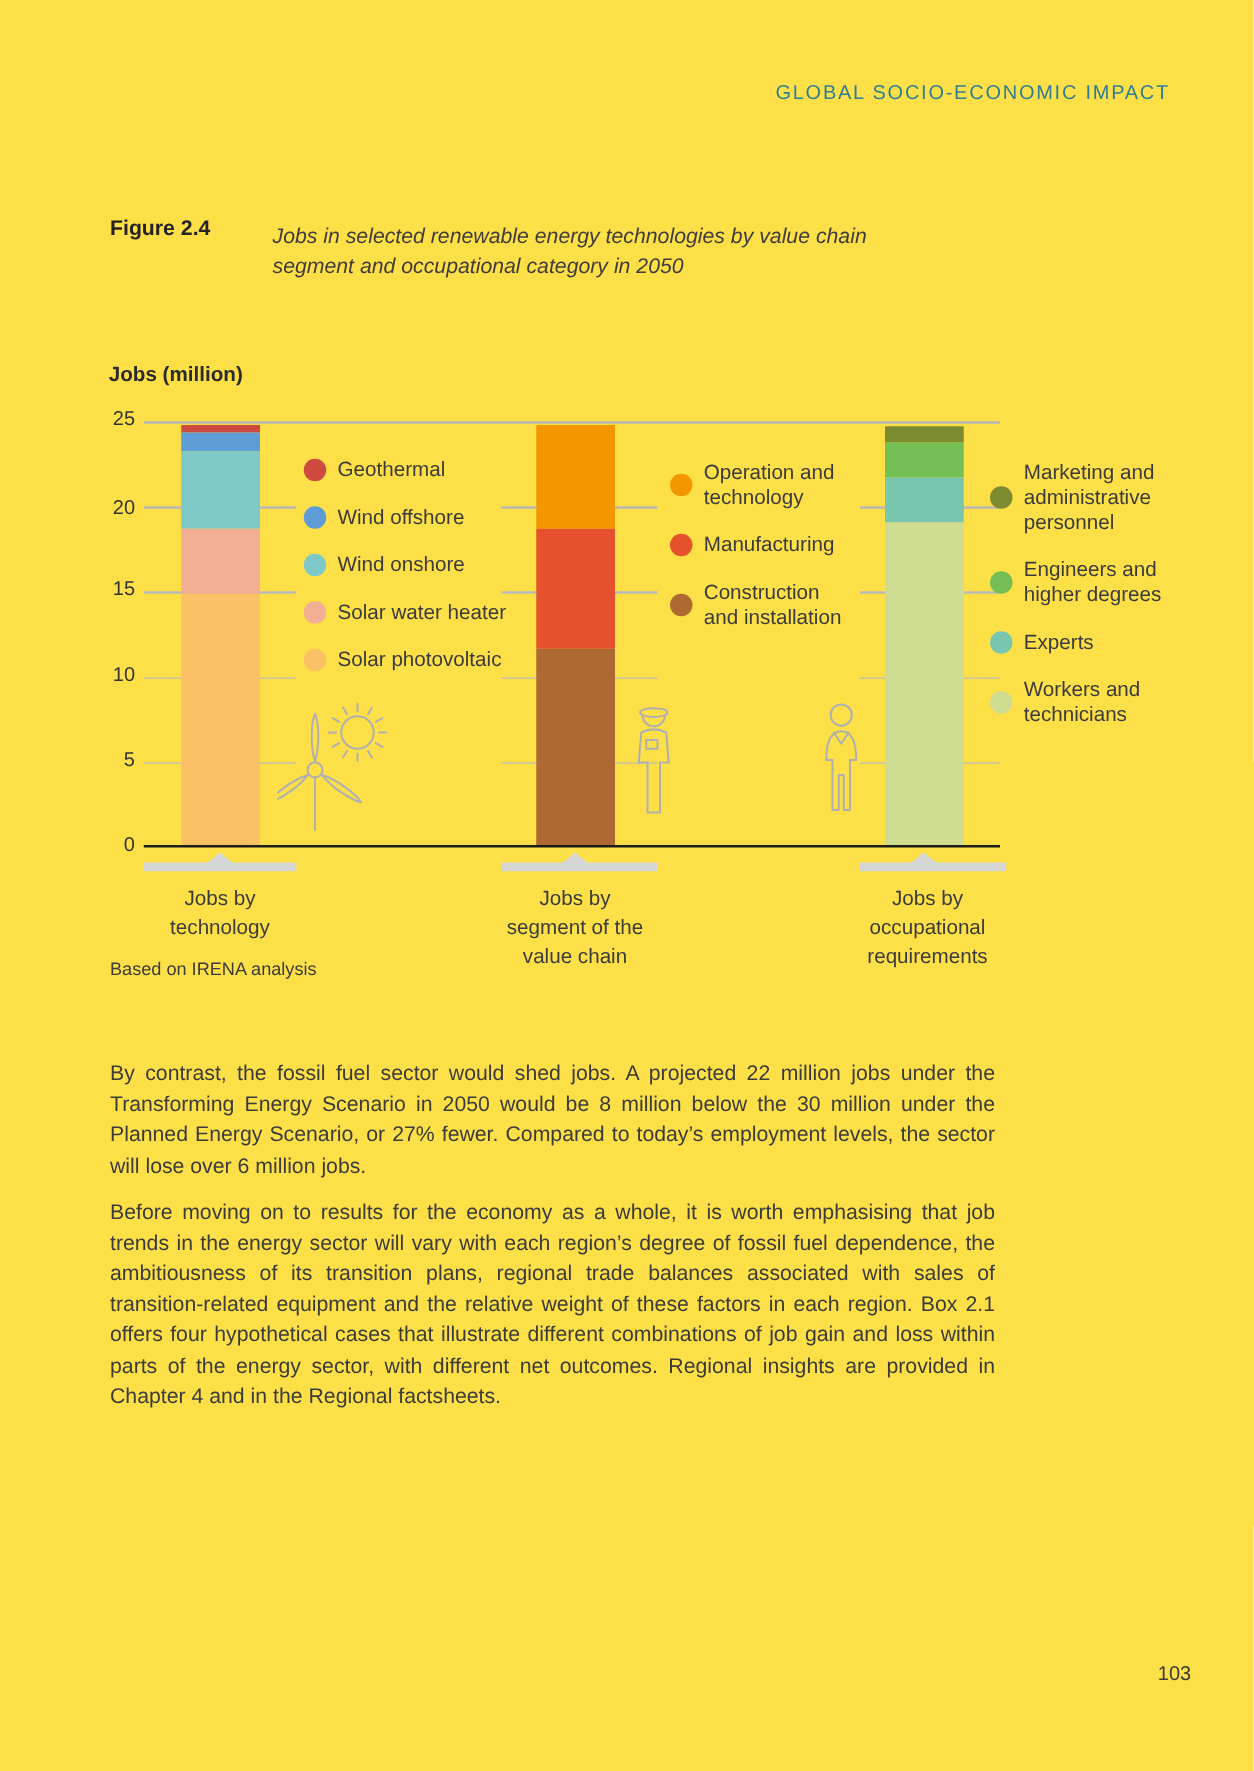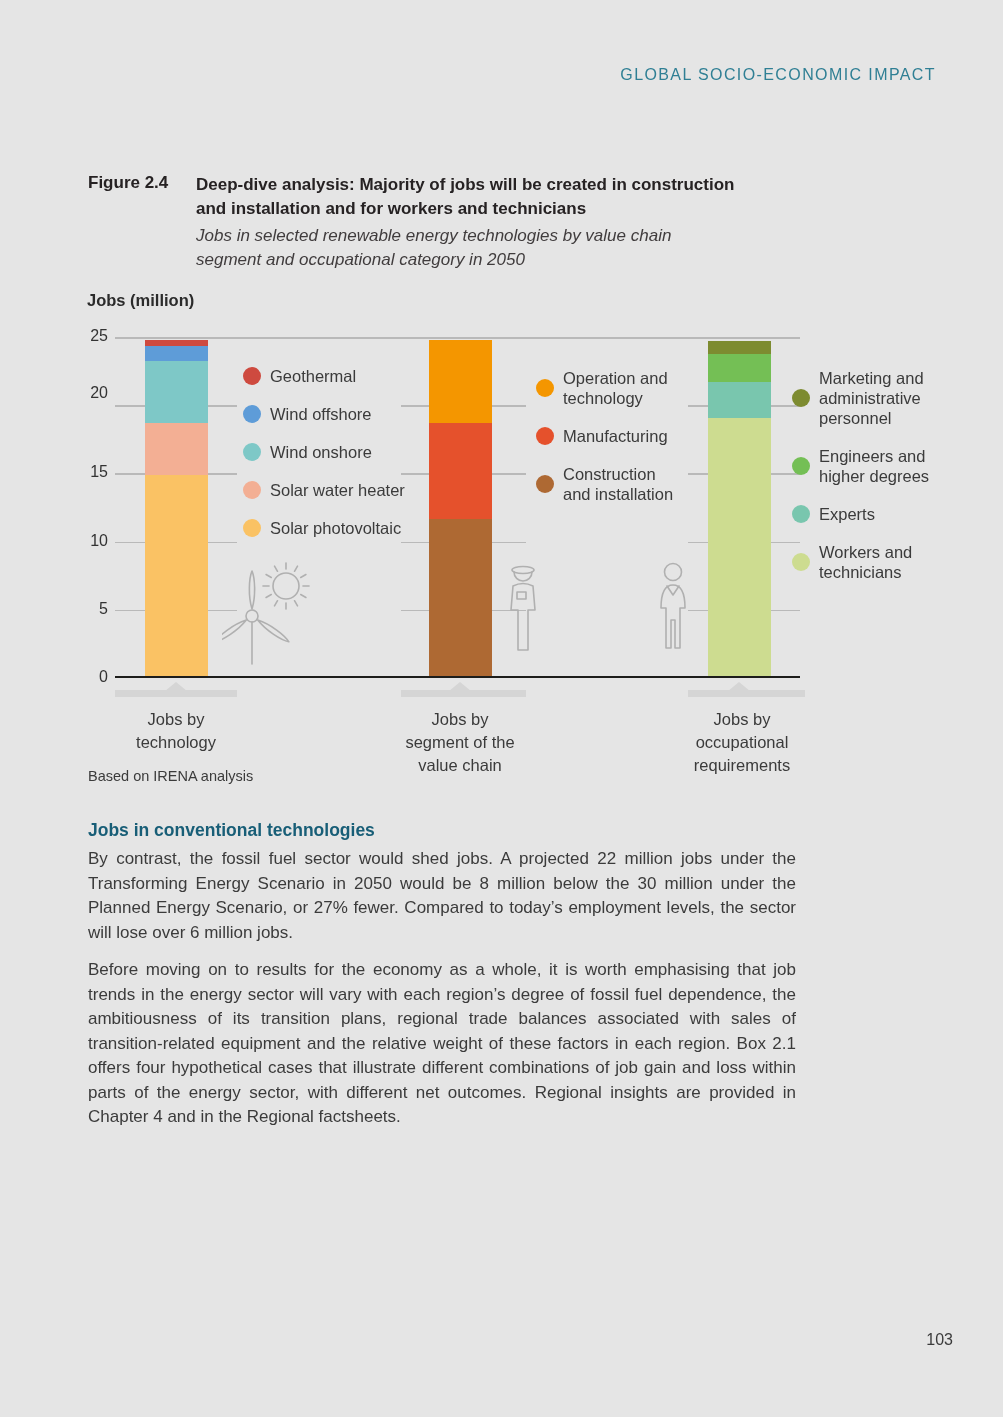--- a/index.html
+++ b/index.html
@@ -1,27 +1,27 @@
 <!DOCTYPE html>
 <html><head>
 <meta charset="utf-8">
 <style>
   html,body{margin:0;padding:0;background:#fff;}
   .page{
     position:relative; width:1003px; height:1417px; margin:0 auto;
-    background:#e5e5e5; overflow:hidden;
+    background:#fde047; overflow:hidden;
     font-family:"Liberation Sans", sans-serif; color:#3B3B3B;
   }
   
   .running-header{
     position:absolute; top:66px; right:67px;
     font-size:16px; letter-spacing:1.4px; color:#2F7F94;
   }
   
-  .figure-caption{position:absolute; left:88px; top:173px; display:flex;}
+  .figure-caption{position:absolute; left:88px; top:173px; display:flex;gap:22px;}
   .fig-label{width:108px; font-size:17px; font-weight:bold; color:#262223; flex:0 0 108px;}
   .fig-title{font-size:17px; font-weight:bold; color:#262223; line-height:23.5px; white-space:pre-line;}
   .fig-subtitle{font-size:17px; font-style:italic; color:#403C3D; line-height:23.5px; white-space:pre-line; margin-top:4px;}
   
   .jobs-label{position:absolute; left:87px; top:291px; font-size:16.5px; font-weight:bold; color:#2B2B2B;}
   .yticks{position:absolute; left:80px; top:337px; width:28px; height:341px;}
   .ytick{position:absolute; right:0; font-size:16px; color:#333333;}
   .plot{position:absolute; left:115px; top:337px; width:685px; height:341px;}
   .grid{position:absolute; height:1.5px; background:#B9B9B9;}
   .axis-line{position:absolute; left:0; bottom:0; width:685px; height:2.5px; background:#1D1D1B; z-index:4;}
@@ -52,35 +52,33 @@
 </head>
 <body>
 
 <div class="page">
 
   <div class="running-header">GLOBAL SOCIO-ECONOMIC IMPACT</div>
 
   <div class="figure-caption">
     <div class="fig-label">Figure 2.4</div>
     <div class="fig-titles">
-      <div class="fig-title">Deep-dive analysis: Majority of jobs will be created in construction
-and installation and for workers and technicians</div>
       <div class="fig-subtitle">Jobs in selected renewable energy technologies by value chain
 segment and occupational category in 2050</div>
     </div>
   </div>
 
   <div class="jobs-label">Jobs (million)</div>
 
   <div class="yticks">
       <div class="ytick" style="top: 331px;">0</div>
       <div class="ytick" style="top: 262.8px;">5</div>
       <div class="ytick" style="top: 194.6px;">10</div>
       <div class="ytick" style="top: 126.4px;">15</div>
-      <div class="ytick" style="top: 47px;">20</div>
+      <div class="ytick" style="top: 61px;">20</div>
       <div class="ytick" style="top: -10px;">25</div>
     </div>
 
   <div class="plot">
     <div class="axis-line"></div>
   <div class="grid" style="top: 272.8px; left: 0px; width: 122px;"></div>
       <div class="grid" style="top: 272.8px; left: 286px; width: 125px;"></div>
       <div class="grid" style="top: 272.8px; left: 573px; width: 112px;"></div>
       <div class="grid" style="top: 204.6px; left: 0px; width: 122px;"></div>
       <div class="grid" style="top: 204.6px; left: 286px; width: 125px;"></div>
@@ -220,21 +218,20 @@
       </div>
       <div class="leg-item">
         <span class="dot" style="background: rgb(205, 220, 144);"></span>
         <span class="leg-label">Workers and
 technicians</span>
       </div>
     </div>
 
   <div class="source-note">Based on IRENA analysis</div>
 
-  <div class="section-heading">Jobs in conventional technologies</div>
 
   <div class="body-text">
       <p>By contrast, the fossil fuel sector would shed jobs.  A projected 22 million jobs under the Transforming Energy Scenario in 2050 would be 8 million below the 30 million under the Planned Energy Scenario, or 27% fewer. Compared to today’s employment levels, the sector will lose over 6 million jobs.</p>
       <p>Before moving on to results for the economy as a whole, it is worth emphasising that job trends in the energy sector will vary with each region’s degree of fossil fuel dependence, the ambitiousness of its transition plans, regional trade balances associated with sales of transition-related equipment and the relative weight of these factors in each region. Box 2.1 offers four hypothetical cases that illustrate different combinations of job gain and loss within parts of the energy sector, with different net outcomes. Regional insights are provided in Chapter 4 and in the Regional factsheets.</p>
     </div>
 
   <div class="page-number">103</div>
 
 </div>
 

